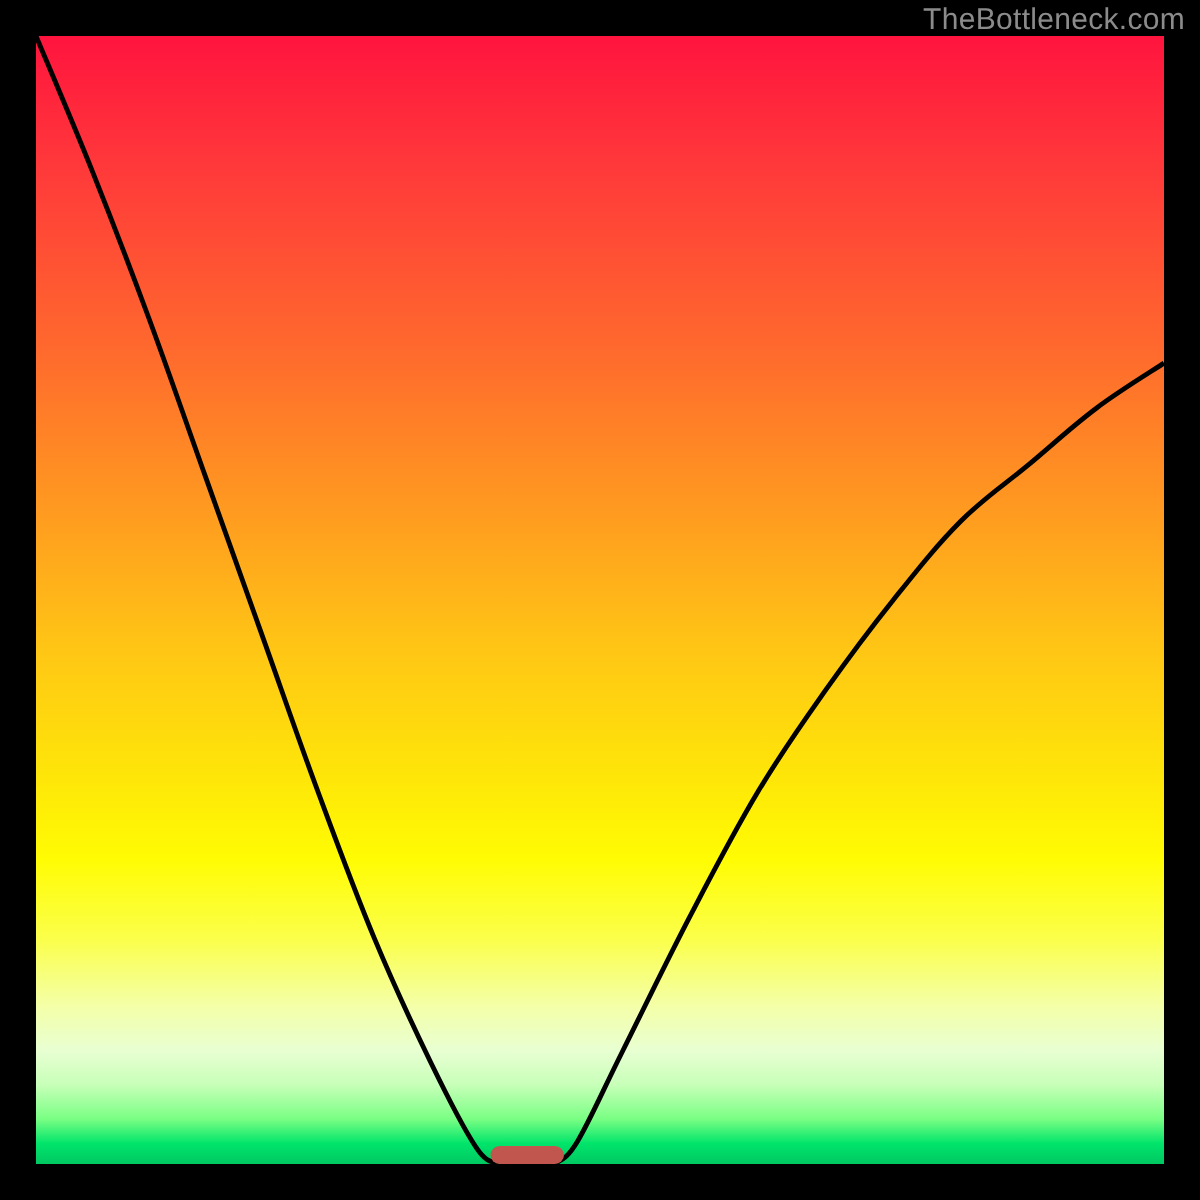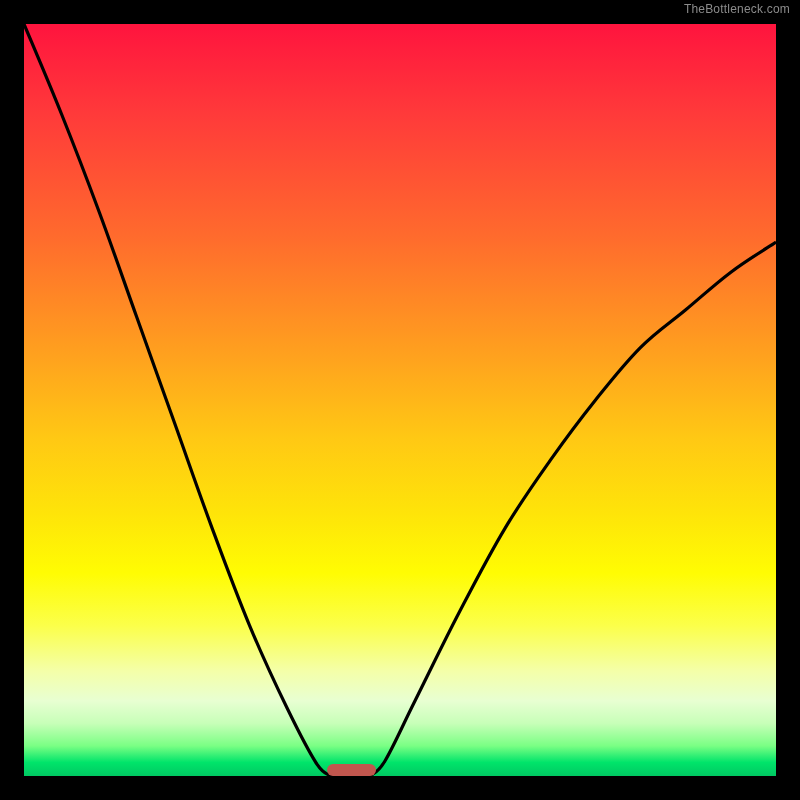--- a/index.html
+++ b/index.html
@@ -65,21 +65,21 @@
     position: absolute;
     left: 0; top: 0;
     width: 100%;
     height: 100%;
   }
   .watermark {
     position: absolute;
     top: 2px;
     right: 10px;
     color: #8b8b8b;
-    font-size: 12px;
+    font-size: 20px;
     letter-spacing: 0.2px;
     user-select: none;
   }
 </style>
 </head>
 <body>
 
 <div class="frame">
 
   <div class="plot-area">

